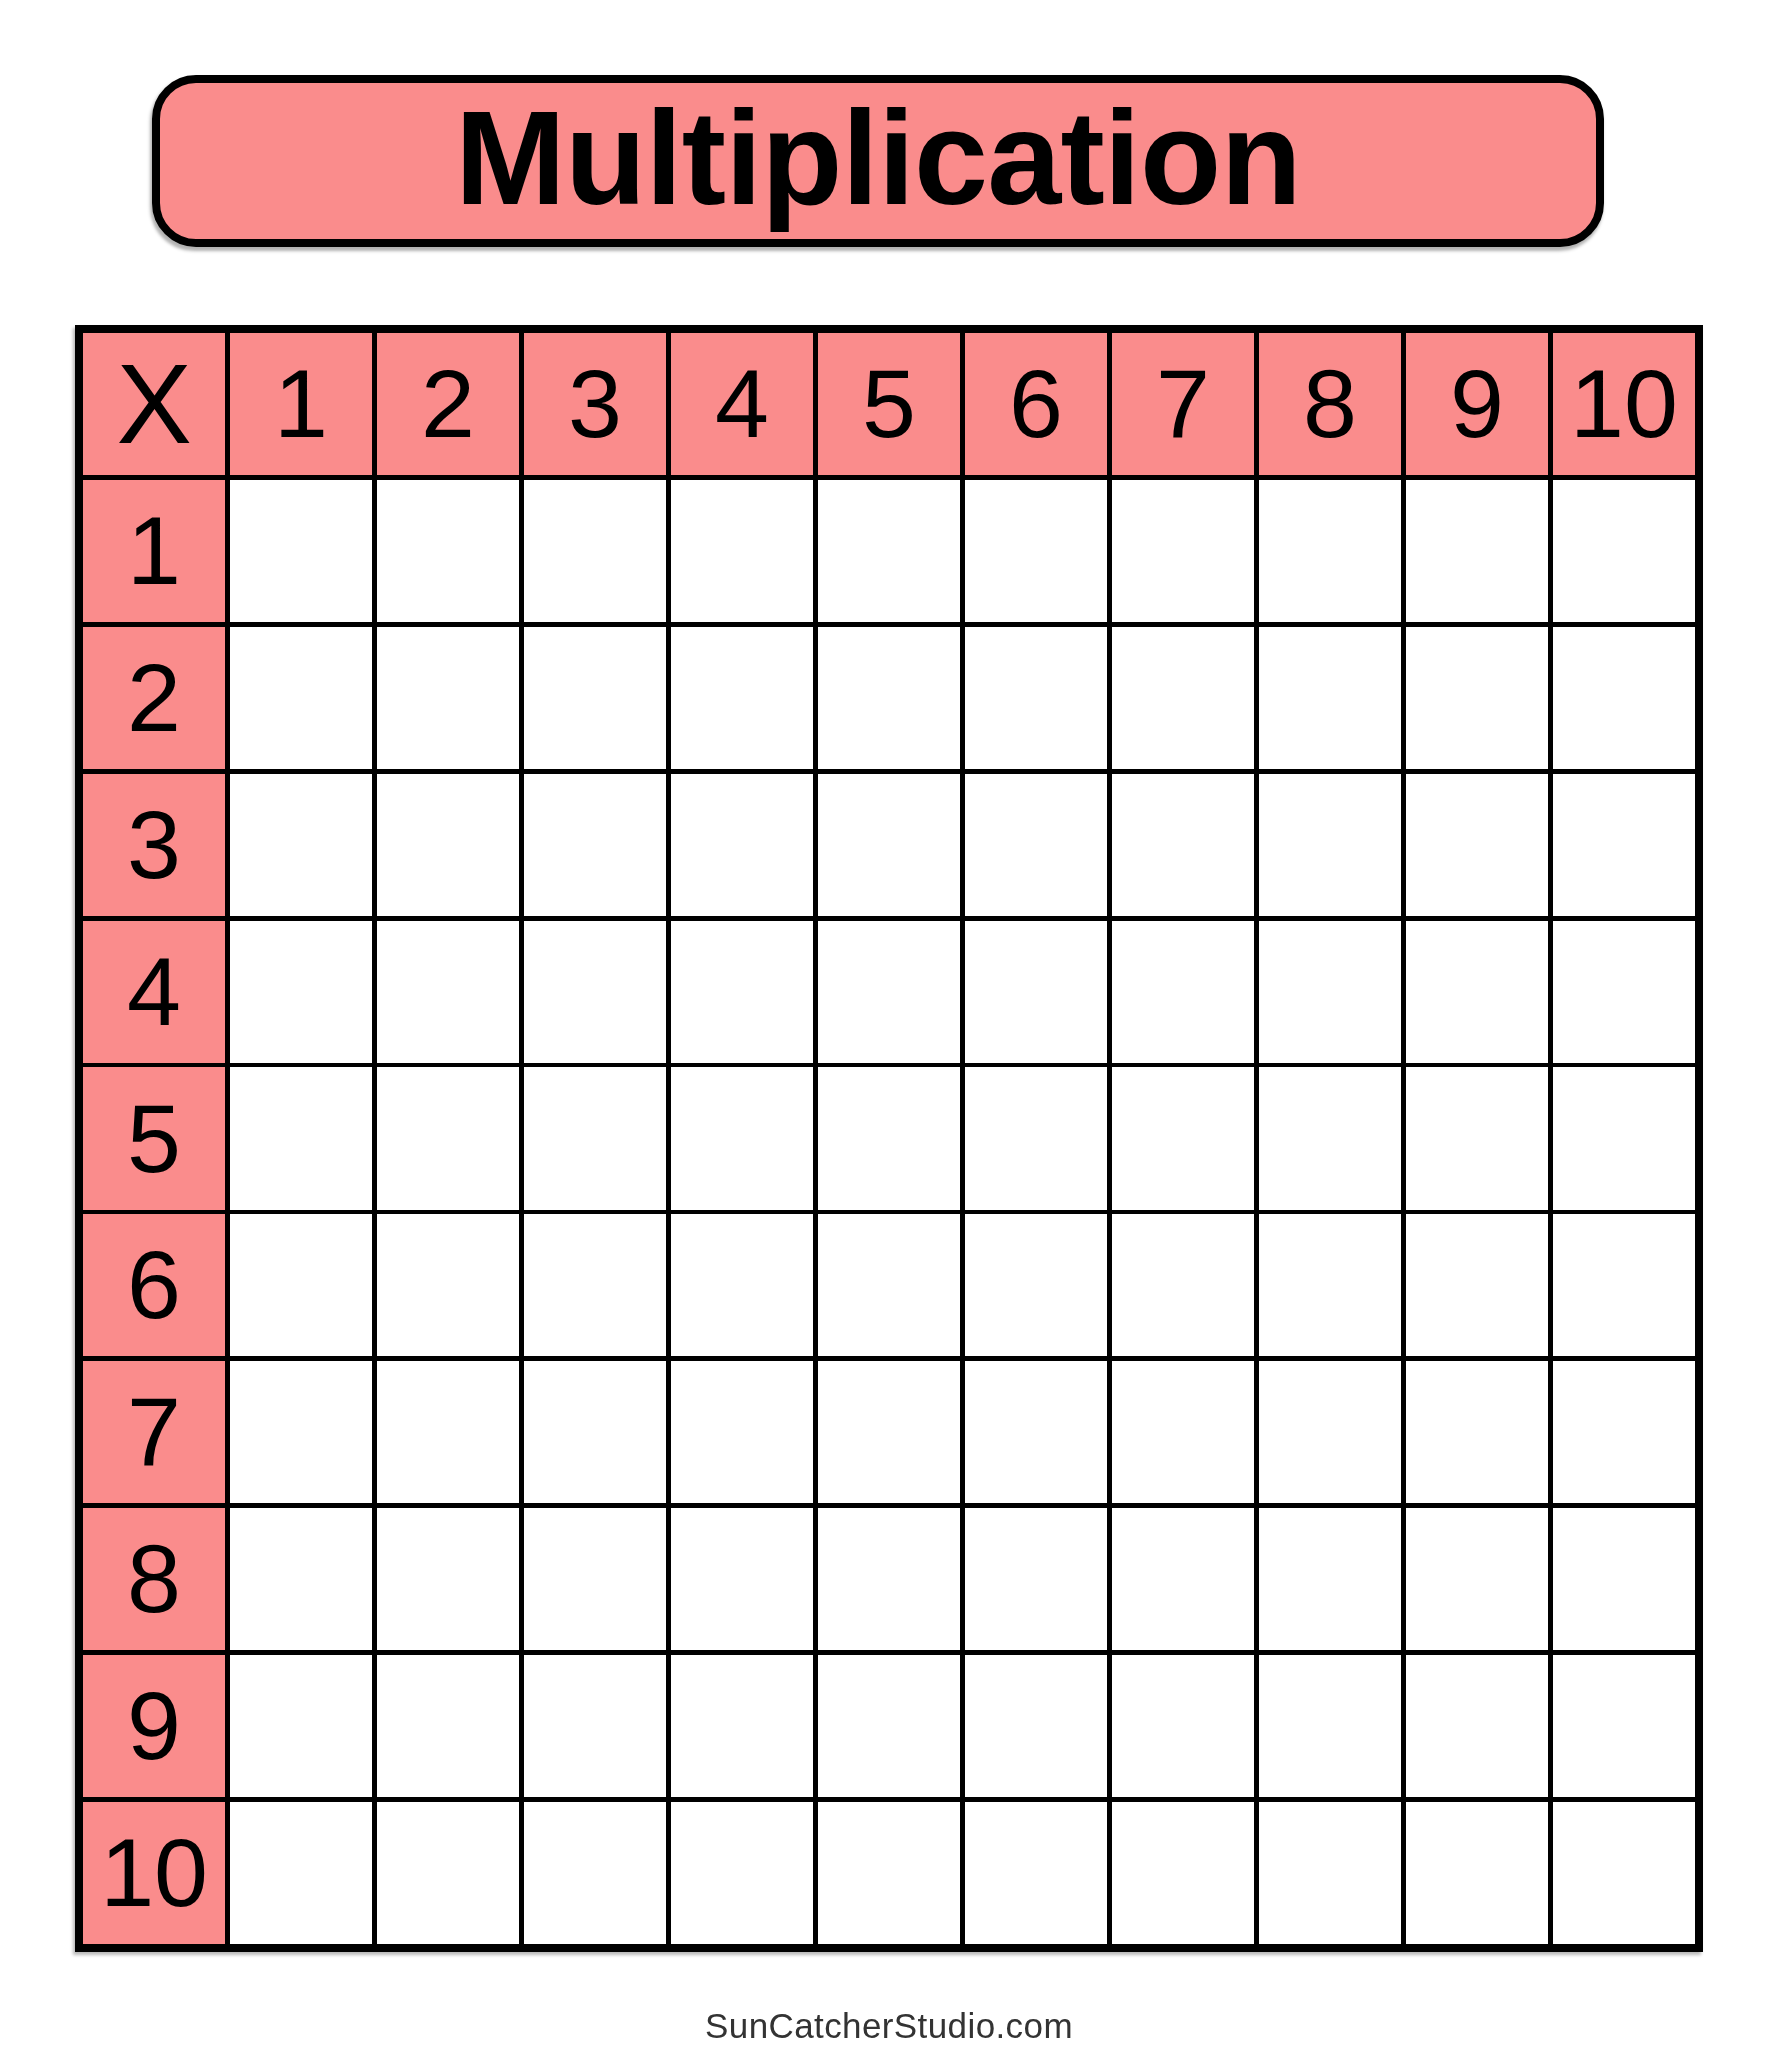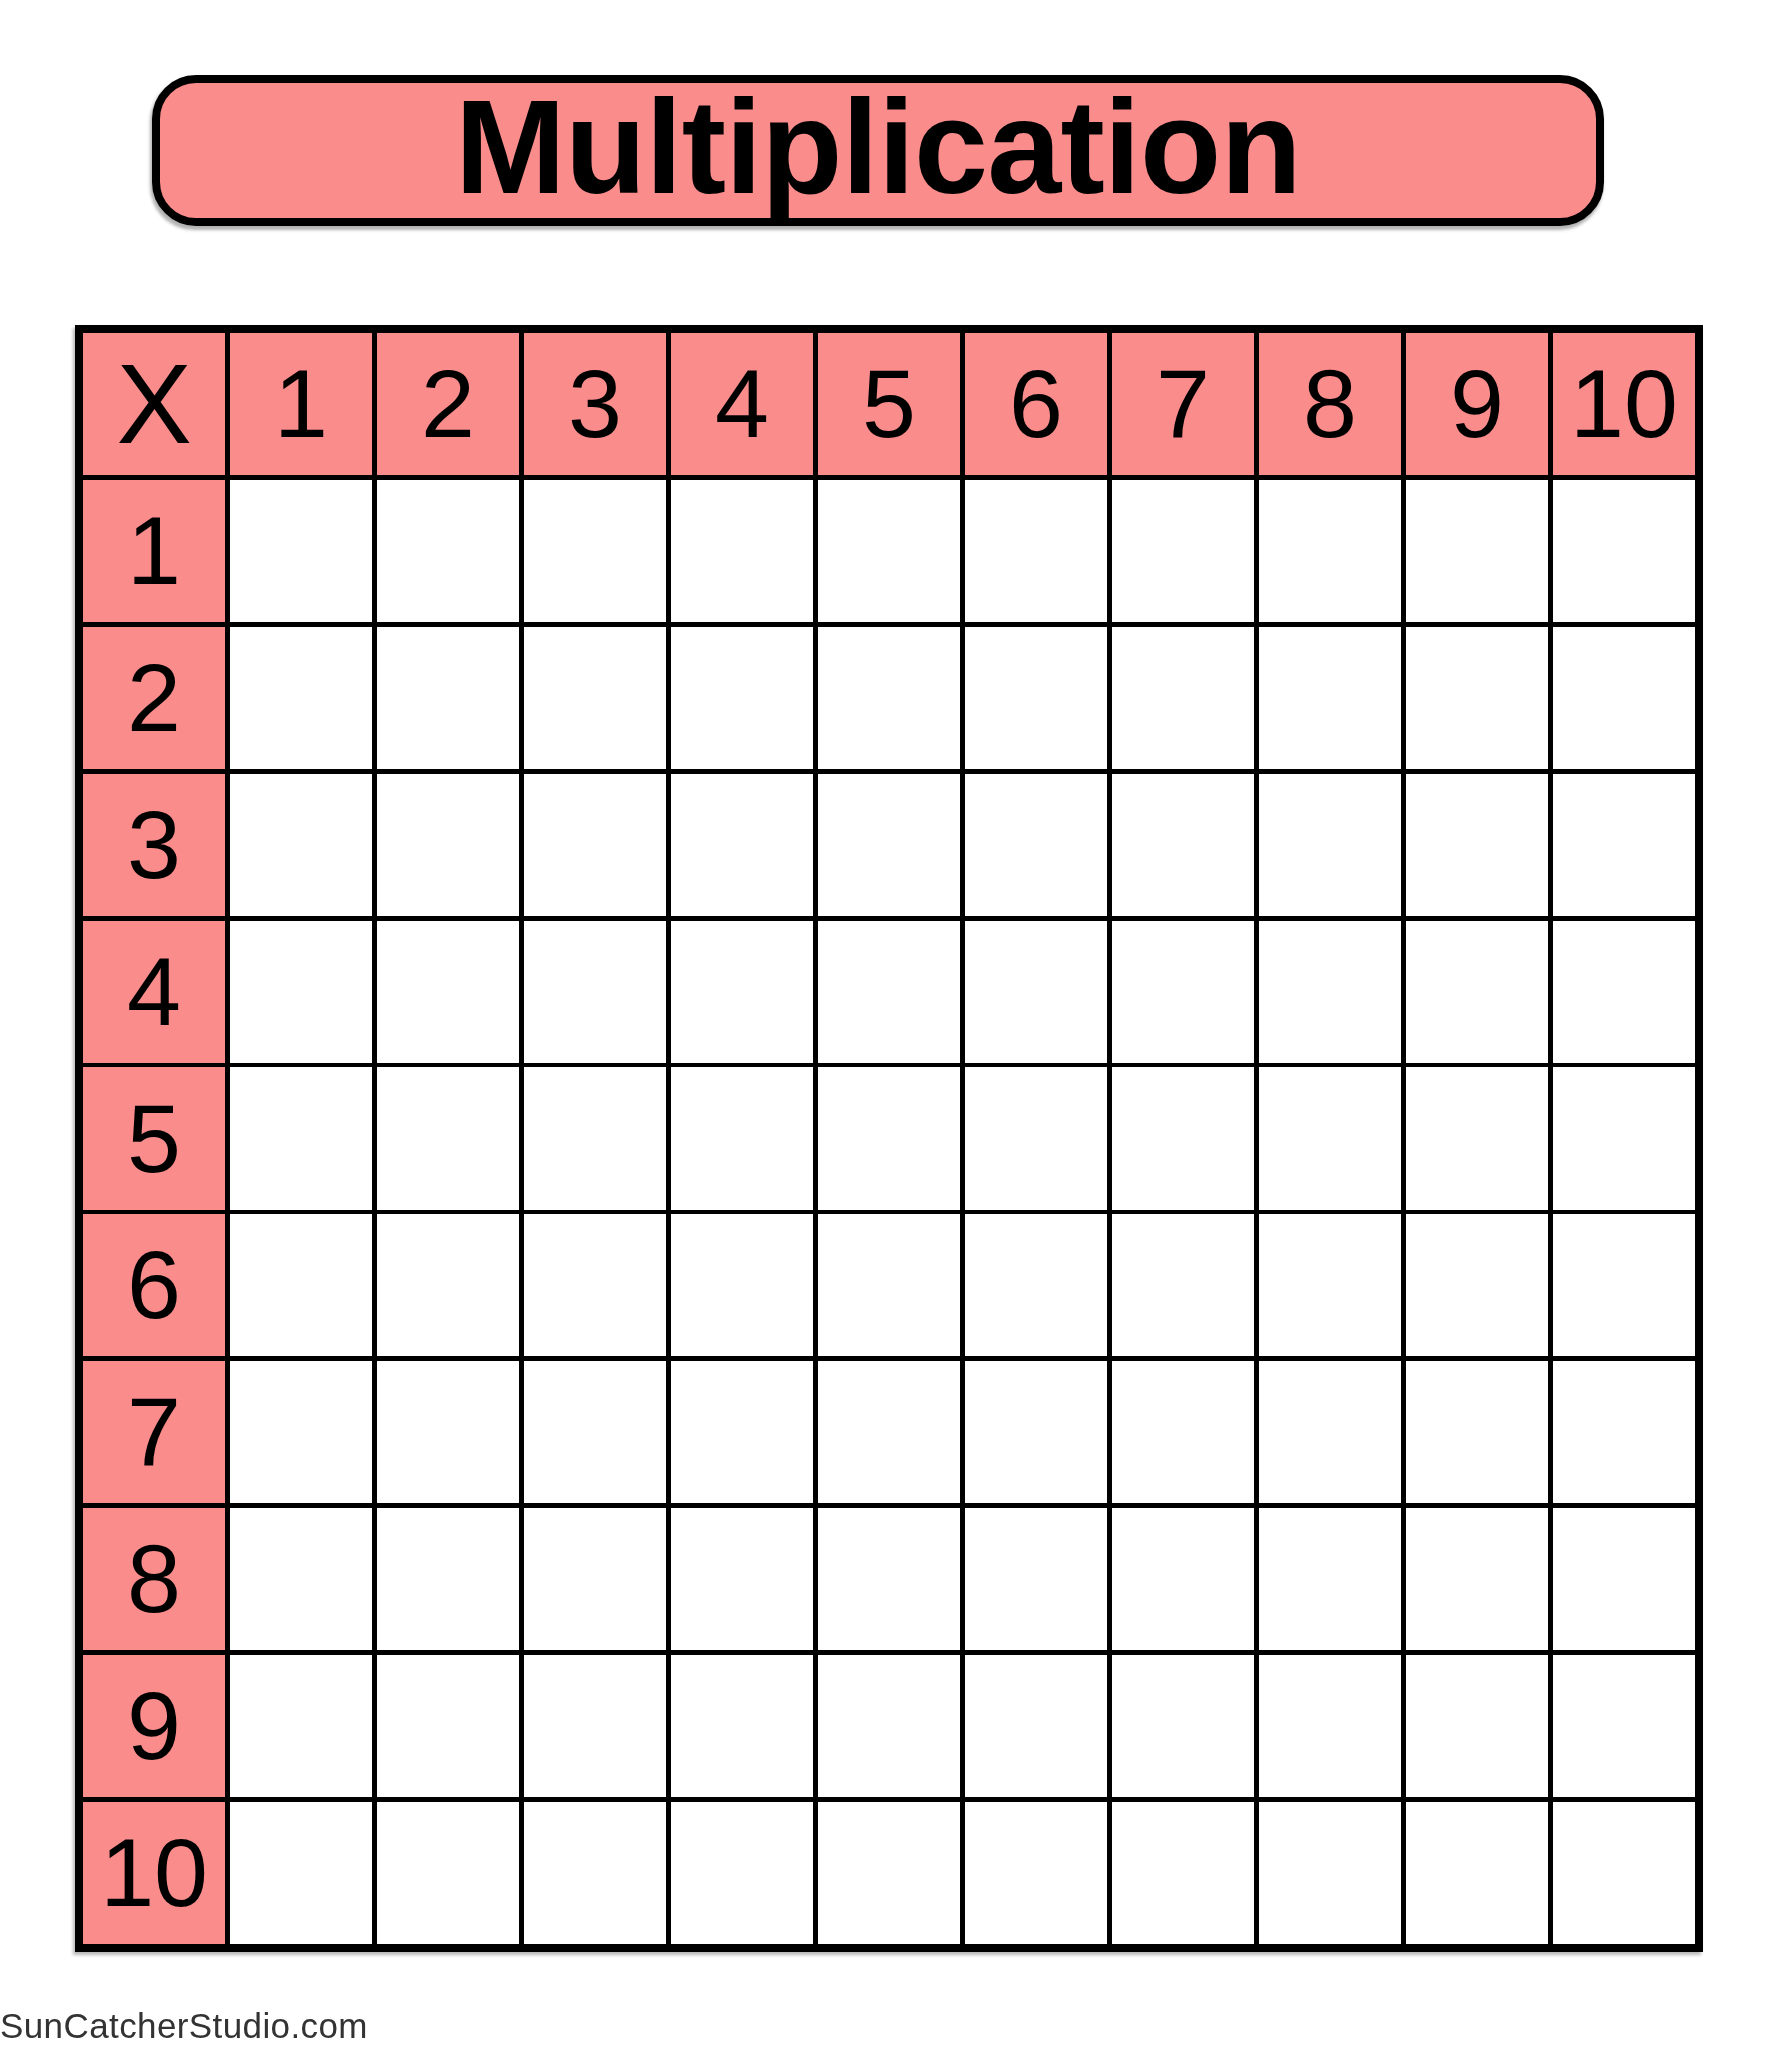--- a/index.html
+++ b/index.html
@@ -17,21 +17,21 @@
     position: relative;
     overflow: hidden;
   }
 
   
   .banner {
     position: absolute;
     left: 152px;
     top: 75px;
     width: 1452px;
-    height: 151px;
+    height: 172px;
     background: var(--pink);
     border: 8px solid var(--line);
     border-radius: 44px;
     display: flex;
     align-items: center;
     justify-content: center;
     box-shadow: -1.6px 3.2px 3.2px rgba(0,0,0,0.30);
   }
   .banner-title {
     font-size: 133px;
@@ -73,20 +73,21 @@
   }
   .cell.hdr { background: var(--pink); }
   .cell.corner { font-size: 113px; }
 
   
   .footer {
     position: absolute;
     left: 0;
     top: 2006px;
     width: 100%;
+    text-align: center;
   }
   .footer-text {
     font-size: 35px;
     color: var(--footer);
     letter-spacing: 0.4px;
   }
 </style>
 </head>
 <body>
 

